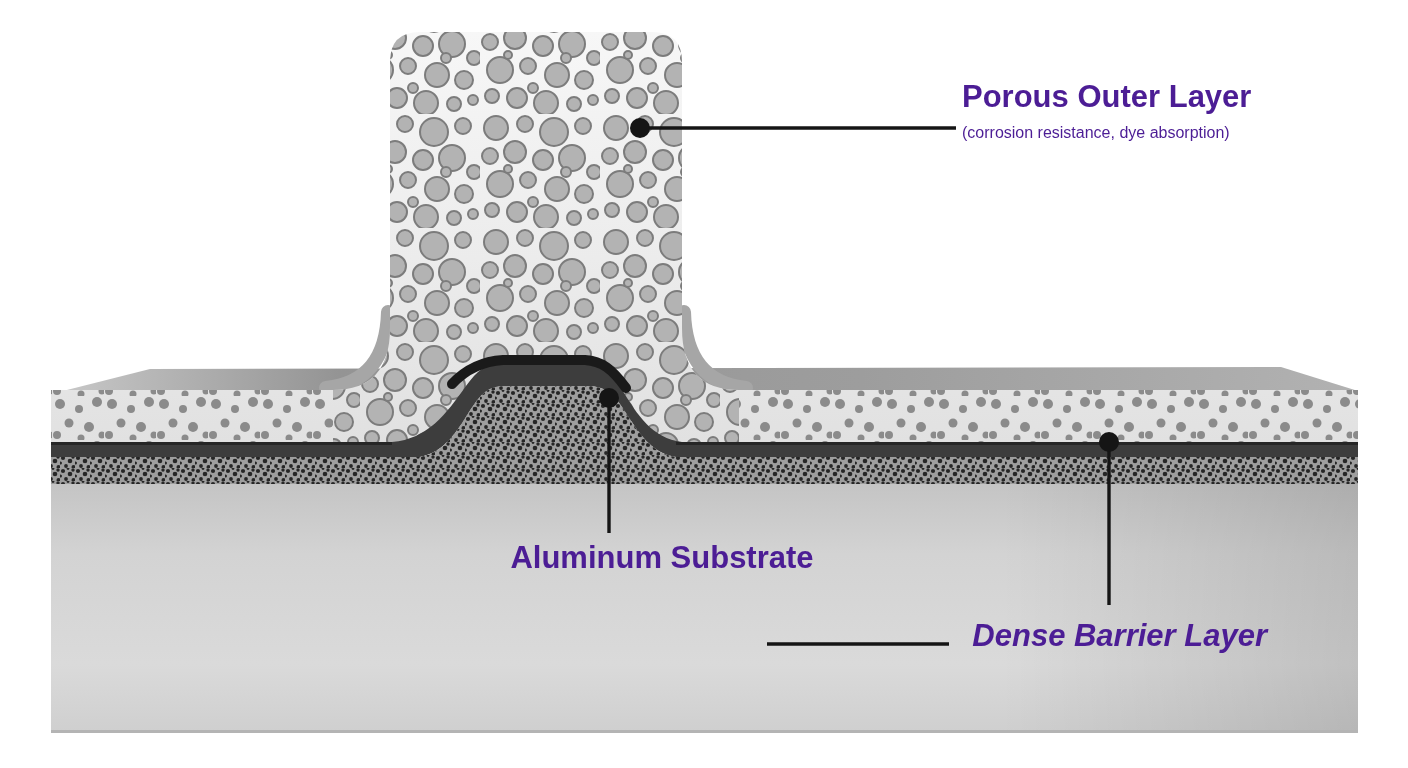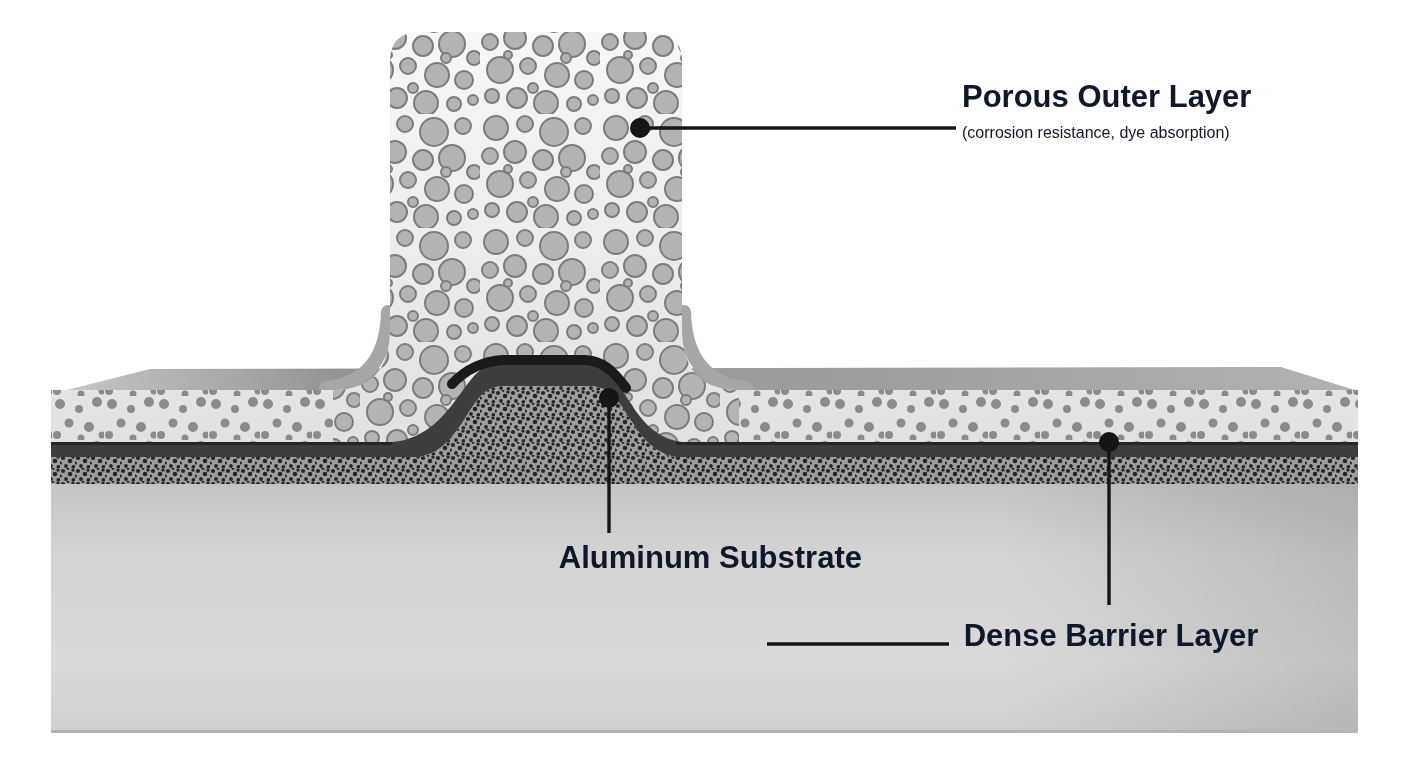--- a/index.html
+++ b/index.html
@@ -10,37 +10,37 @@
     background: #ffffff;
     overflow: hidden;
     font-family: "Liberation Sans", sans-serif;
   }
   .stage svg.scene {
     position: absolute;
     left: 0; top: 0;
     width: 1408px; height: 768px;
     display: block;
   }
-  .label { position: absolute; color: #0f172a; }
+  .label { position: absolute; color: #4c1d95; }
   .label .title {
     font-weight: bold;
     font-size: 31px;
     line-height: 38px;
     white-space: nowrap;
     letter-spacing: 0px;
   }
   .label .sub {
     font-size: 16px;
     line-height: 26px;
     white-space: nowrap;
     margin-top: 4px;
   }
   .label-porous   { left: 962px; top: 78px;  text-align: left; }
-  .label-aluminum { left: 462px; top: 539px; width: 400px; text-align: right; }
-  .label-barrier  { left: 955px; top: 617px; width: 312px; text-align: center; }
+  .label-aluminum { left: 462px; top: 539px; width: 400px; text-align: center; }
+  .label-barrier  { left: 955px; top: 617px; width: 312px; text-align: right; font-style: italic; }
   .label-barrier .sub { font-size: 25px; line-height: 30px; margin-top: 4px; }
 
   
   .pore       { fill: #b3b3b3; stroke: #7c7c7c; stroke-width: 2; }
   .band-dot   { fill: #8b8b8b; }
   .speck-bg   { fill: #9e9e9e; }
   .speck-dot  { fill: #262626; }
   .leader     { stroke: #151515; stroke-width: 3.4; }
   .leader-dot { fill: #151515; }
 </style>

